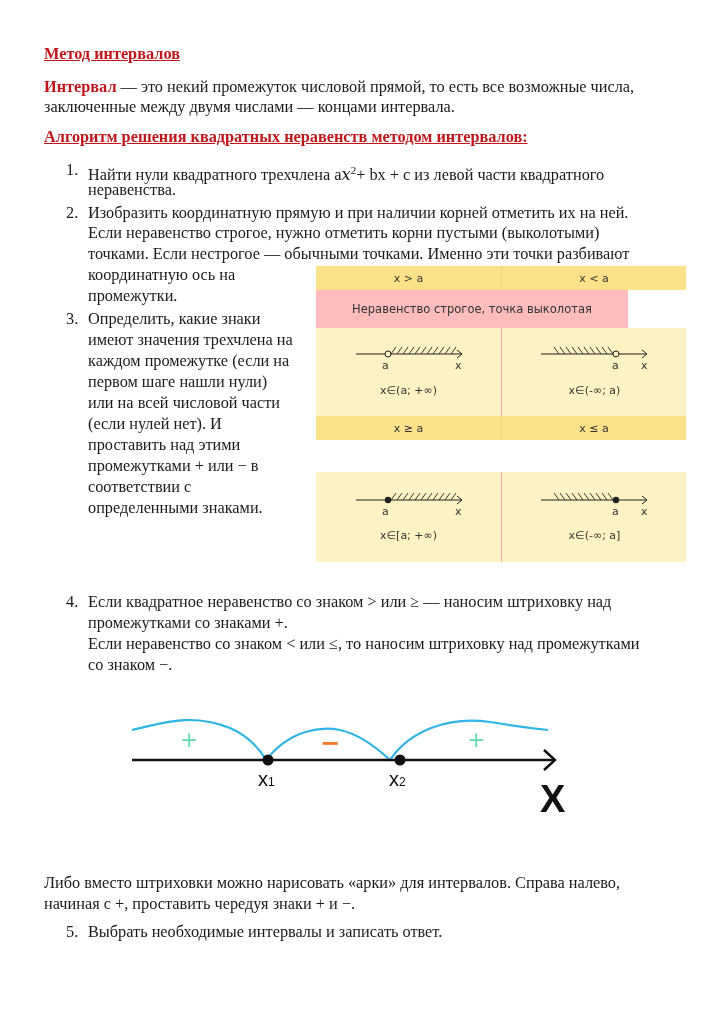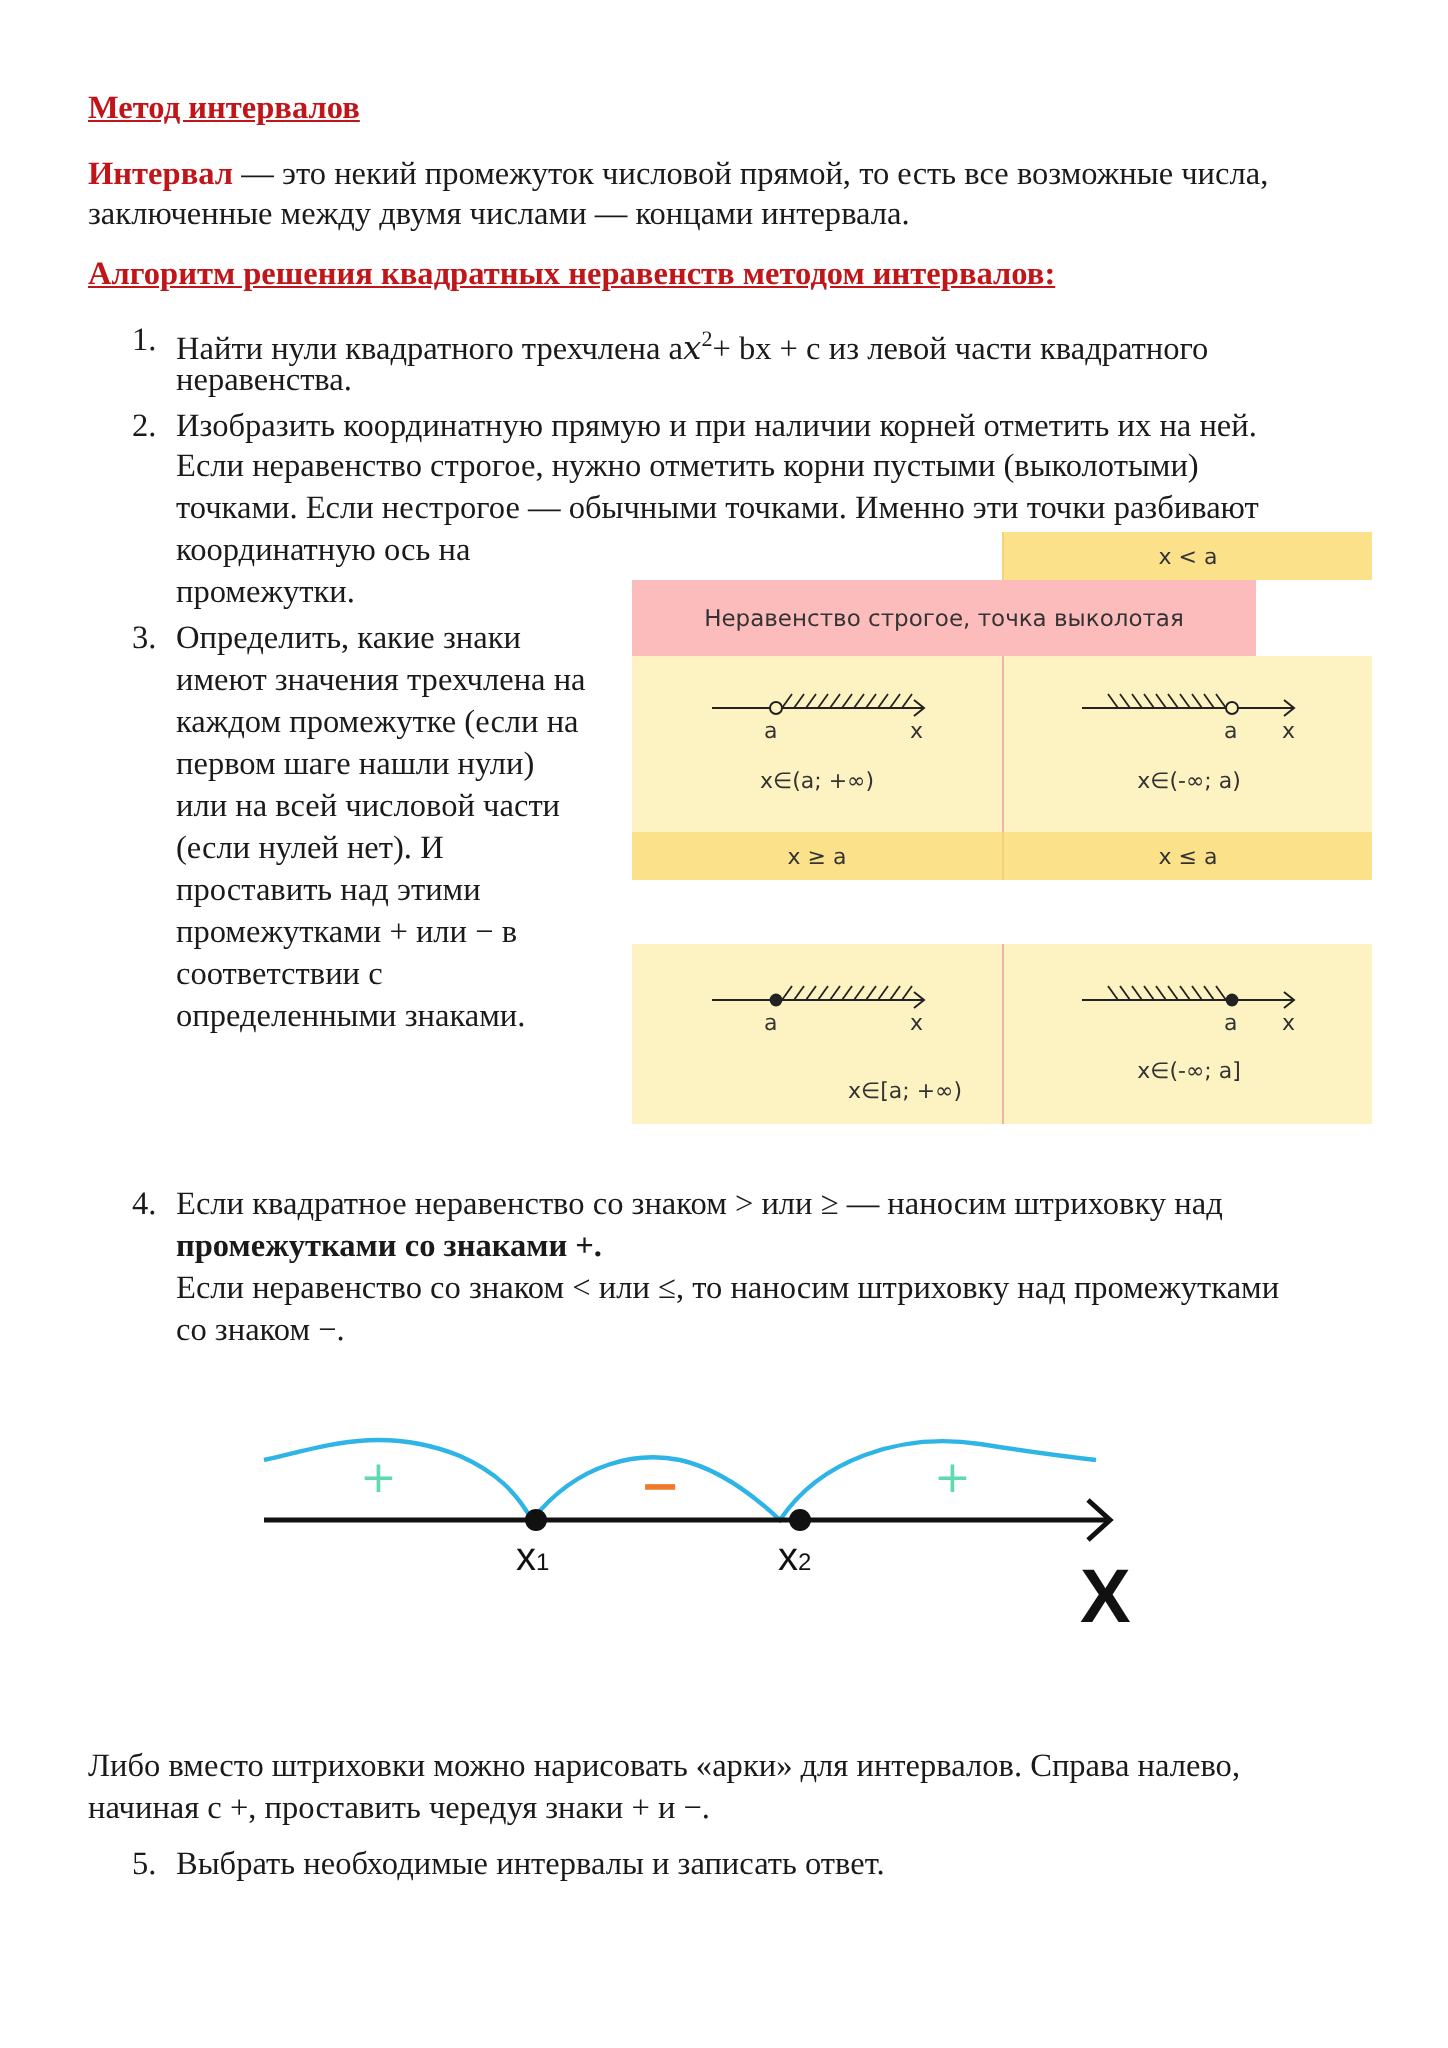--- a/index.html
+++ b/index.html
@@ -50,20 +50,21 @@
 <div class="line" style="left:88px;top:372px;">первом шаге нашли нули)</div>
 <div class="line" style="left:88px;top:393px;">или на всей числовой части</div>
 <div class="line" style="left:88px;top:414px;">(если нулей нет). И</div>
 <div class="line" style="left:88px;top:435px;text-align:right;">проставить над этими</div>
 <div class="line" style="left:88px;top:456px;">промежутками + или − в</div>
 <div class="line" style="left:88px;top:477px;">соответствии с</div>
 <div class="line" style="left:88px;top:498px;">определенными знаками.</div>
 
 <div class="tbl">
 
+  <div class="hdr" style="left:0;top:0;width:185px;">x &gt; a</div>
   <div class="hdr" style="left:186px;top:0;width:184px;">x &lt; a</div>
   <div class="pink" style="top:24px;height:38px;">Неравенство строгое, точка выколотая</div>
   <div class="cell" style="left:0;top:62px;width:370px;height:88px;"></div>
 
   <svg class="abs" style="left:0;top:62px;" width="370" height="88">
 
     <g>
       <line x1="40" y1="26" x2="146" y2="26" stroke="#222" stroke-width="1"></line>
       <polyline points="141,22 146,26 141,30" fill="none" stroke="#222" stroke-width="1"></polyline>
       <g stroke="#222" stroke-width="0.9">
@@ -143,34 +144,34 @@
         <line x1="274" y1="21" x2="279" y2="28"></line>
           <line x1="280" y1="21" x2="285" y2="28"></line>
           <line x1="286" y1="21" x2="291" y2="28"></line>
         <line x1="292" y1="21" x2="297" y2="28"></line>
       </g>
       <circle cx="300" cy="28" r="3.2" fill="#222"></circle>
     </g>
   </svg>
   <div class="abs" style="left:66px;top:239px;font-size:11px;">a</div>
   <div class="abs" style="left:139px;top:239px;font-size:11px;">x</div>
-  <div class="lbl" style="left:0;top:273px;margin-left:44px;">x∈[a; +∞)</div>
+  <div class="lbl" style="left:0;top:263px;">x∈[a; +∞)</div>
   <div class="abs" style="left:296px;top:239px;font-size:11px;">a</div>
   <div class="abs" style="left:325px;top:239px;font-size:11px;">x</div>
   <div class="lbl" style="left:186px;top:263px;">x∈(-∞; a]</div>
 
   <div class="vdiv" style="left:185px;top:0;height:24px;background:#f4d27a;"></div>
   <div class="vdiv" style="left:185px;top:62px;height:88px;"></div>
   <div class="vdiv" style="left:185px;top:150px;height:24px;background:#f4d27a;"></div>
   <div class="vdiv" style="left:185px;top:206px;height:90px;"></div>
 </div>
 
 <div class="num line" style="left:66px;top:592px;">4.</div>
 <div class="line" style="left:88px;top:592px;">Если квадратное неравенство со знаком &gt; или ≥ — наносим штриховку над</div>
-<div class="line" style="left:88px;top:613px;font-weight:bold;">промежутками со знаками +.</div>
+<div class="line" style="left:88px;top:613px;">промежутками со знаками +.</div>
 <div class="line" style="left:88px;top:634px;">Если неравенство со знаком &lt; или ≤, то наносим штриховку над промежутками</div>
 <div class="line" style="left:88px;top:655px;">со знаком −.</div>
 
 <svg class="abs" style="left:120px;top:700px;" width="460" height="130">
   <path d="M12,30 C40,24 70,12 110,28 C128,36 138,46 146,60 C170,30 200,26 220,30 C238,34 255,46 270,60 C290,30 330,16 370,22 C395,26 410,28 428,30" fill="none" stroke="#2fb4e6" stroke-width="2.2"></path>
   <line x1="12" y1="60" x2="433" y2="60" stroke="#111" stroke-width="2.5"></line>
   <polyline points="424,50 435,60 424,70" fill="none" stroke="#111" stroke-width="2.5"></polyline>
   <circle cx="148" cy="60" r="5.5" fill="#111"></circle>
   <circle cx="280" cy="60" r="5.5" fill="#111"></circle>
 </svg>

